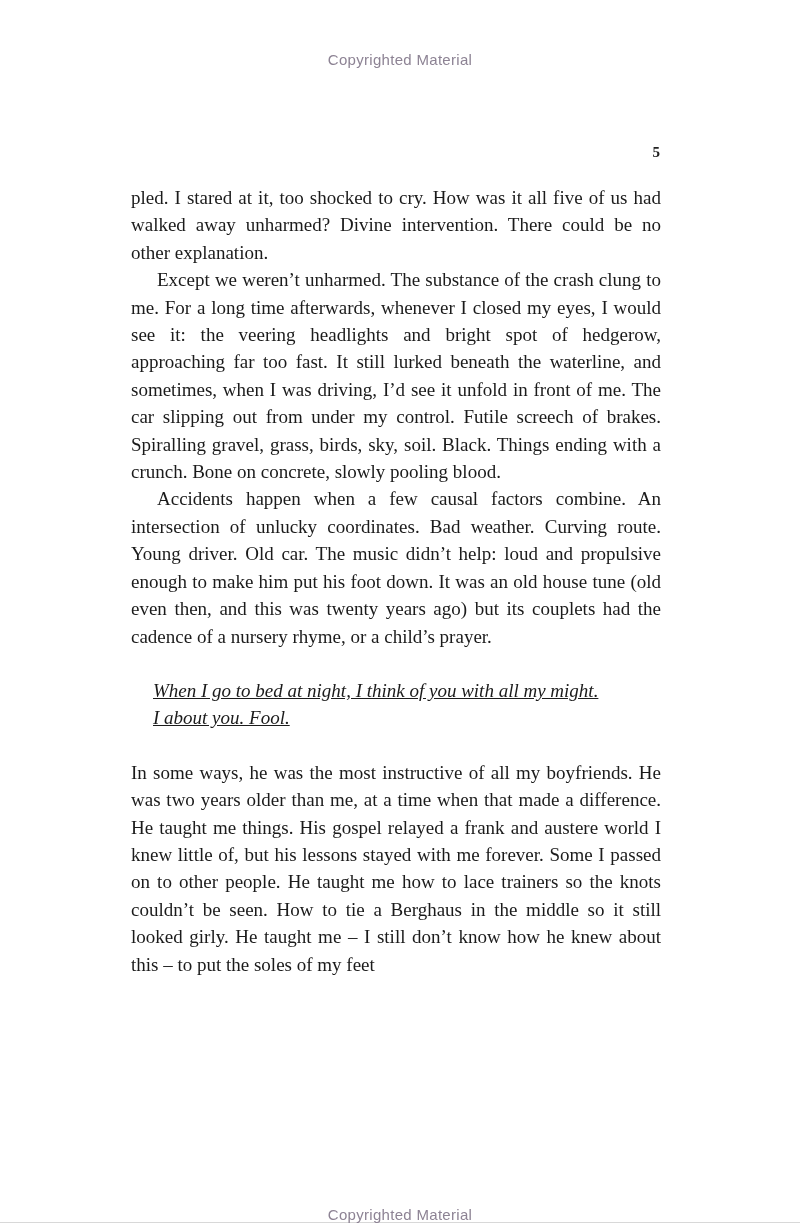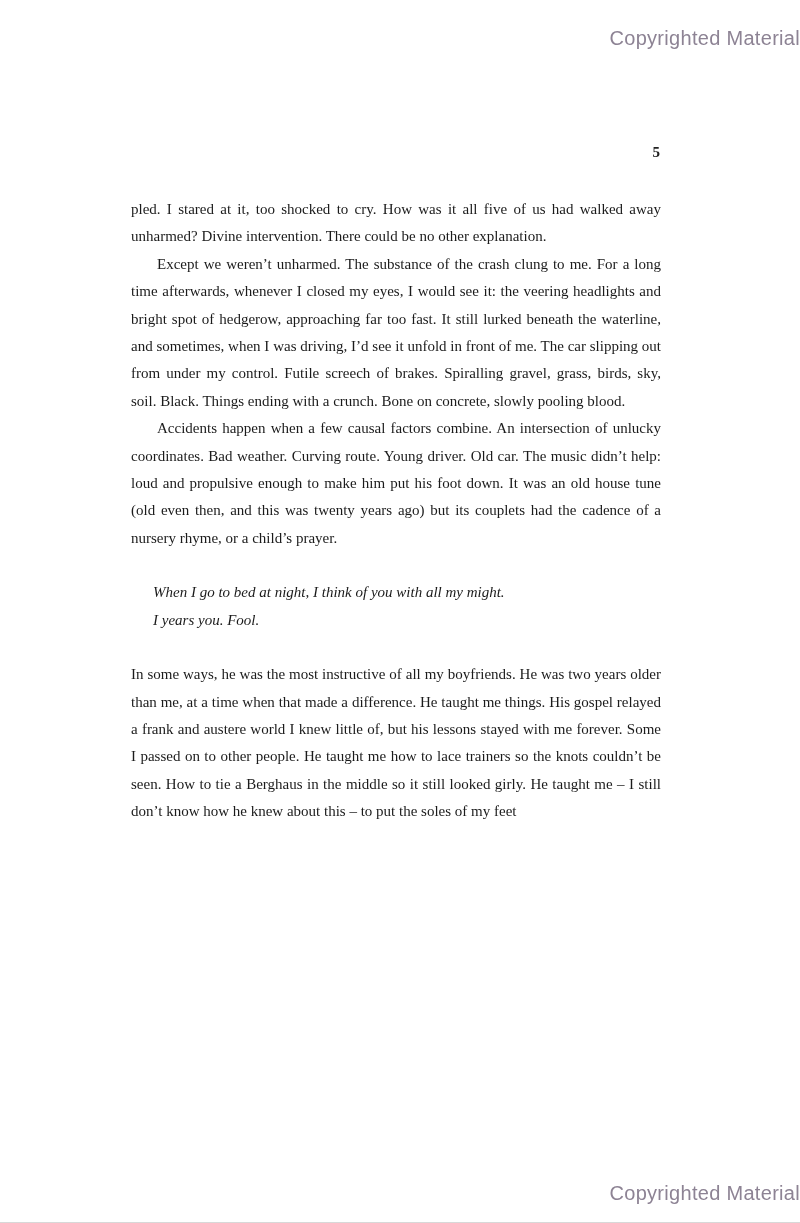--- a/index.html
+++ b/index.html
@@ -17,56 +17,57 @@
   .page {
     position: absolute;
     inset: 0;
     background: #ffffff;
     border-bottom: 1px solid #d8d8d8;
   }
   .notice {
     position: absolute;
     left: 0;
     width: 100%;
-    text-align: right;
+    text-align: center;
     font-family: "Liberation Sans", sans-serif;
-    font-size: 20px;
+    font-size: 15px;
     font-weight: 500;
     letter-spacing: 0.3px;
     color: #8d8394;
+    margin-top: 24px;
   }
   .notice.top { top: 27px; }
   .notice.bottom { top: 1182px; }
   .page-number {
     position: absolute;
     top: 144px;
     left: 130px;
     width: 530px;
     text-align: right;
     font-size: 15px;
     font-weight: 600;
     color: #222222;
   }
   .text-block {
     position: absolute;
     top: 184px;
     left: 131px;
     width: 530px;
-    font-size: 15px;
+    font-size: 19px;
     line-height: 27.4px;
     color: #1b1b1b;
     text-align: justify;
-    margin-top: 12px;
   }
   .text-block p { margin: 0; }
   .text-block p.indent { text-indent: 26px; }
   .verse {
     margin: 27px 0 27px 22px;
     font-style: italic;
     text-align: left;
+    text-decoration: underline;
   }
   .verse p { margin: 0; }
 </style>
 </head>
 <body>
 
 <div class="page">
 
   <div class="notice top">Copyrighted Material</div>
 
@@ -75,21 +76,21 @@
   <div class="text-block">
 
     <p>pled. I stared at it, too shocked to cry. How was it all five of us had walked away unharmed? Divine intervention. There could be no other explanation.</p>
 
     <p class="indent">Except we weren’t unharmed. The substance of the crash clung to me. For a long time afterwards, whenever I closed my eyes, I would see it: the veering headlights and bright spot of hedgerow, approaching far too fast. It still lurked beneath the waterline, and sometimes, when I was driving, I’d see it unfold in front of me. The car slipping out from under my control. Futile screech of brakes. Spiralling gravel, grass, birds, sky, soil. Black. Things ending with a crunch. Bone on concrete, slowly pooling blood.</p>
 
     <p class="indent">Accidents happen when a few causal factors combine. An intersection of unlucky coordinates. Bad weather. Curving route. Young driver. Old car. The music didn’t help: loud and propulsive enough to make him put his foot down. It was an old house tune (old even then, and this was twenty years ago) but its couplets had the cadence of a nursery rhyme, or a child’s prayer.</p>
 
     <div class="verse">
       <p>When I go to bed at night, I think of you with all my might.</p>
-      <p>I years you. Fool.</p>
+      <p>I about you. Fool.</p>
     </div>
 
     <p>In some ways, he was the most instructive of all my boyfriends. He was two years older than me, at a time when that made a difference. He taught me things. His gospel relayed a frank and austere world I knew little of, but his lessons stayed with me forever. Some I passed on to other people. He taught me how to lace trainers so the knots couldn’t be seen. How to tie a Berghaus in the middle so it still looked girly. He taught me – I still don’t know how he knew about this – to put the soles of my feet</p>
 
   </div>
 
   <div class="notice bottom">Copyrighted Material</div>
 
 </div>
 

